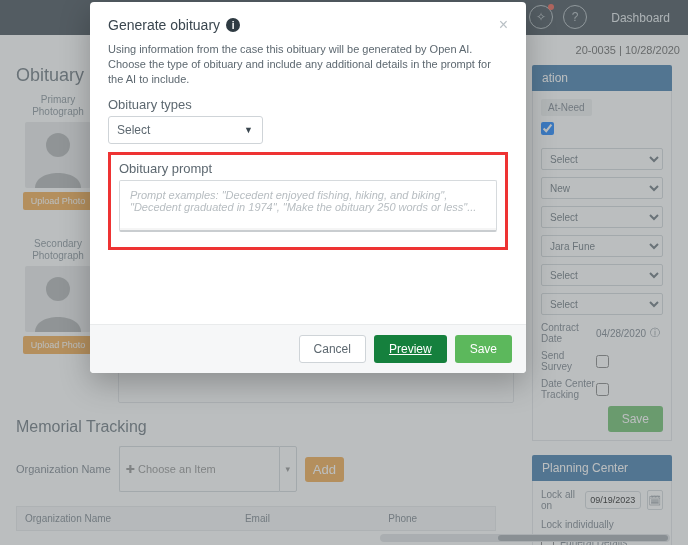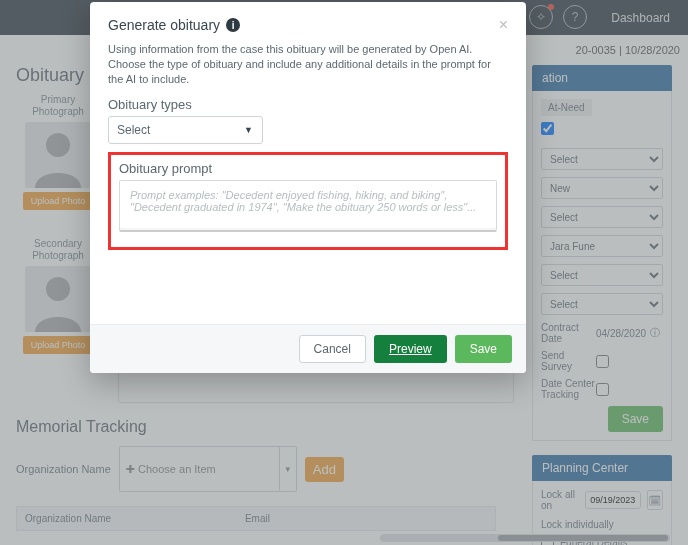--- a/index.html
+++ b/index.html
@@ -162,20 +162,21 @@
     <span class="org-label">Organization Name</span>
     <div class="combo">
       <input class="combo-input" value="✚ Choose an Item" style="">
       <span class="combo-btn">▾</span>
     </div>
     <button class="add-btn">Add</button>
   </div>
   <div class="mem-thead">
     <div class="th1">Organization Name</div>
     <div class="th2">Email</div>
+    <div class="th3">Phone</div>
   </div>
 </div>
 
 <div class="scrim"></div>
 
 <div class="modal">
   <div class="modal-pad">
     <div class="modal-title">
       <span>Generate obituary</span>
       <span class="info-badge">i</span>

